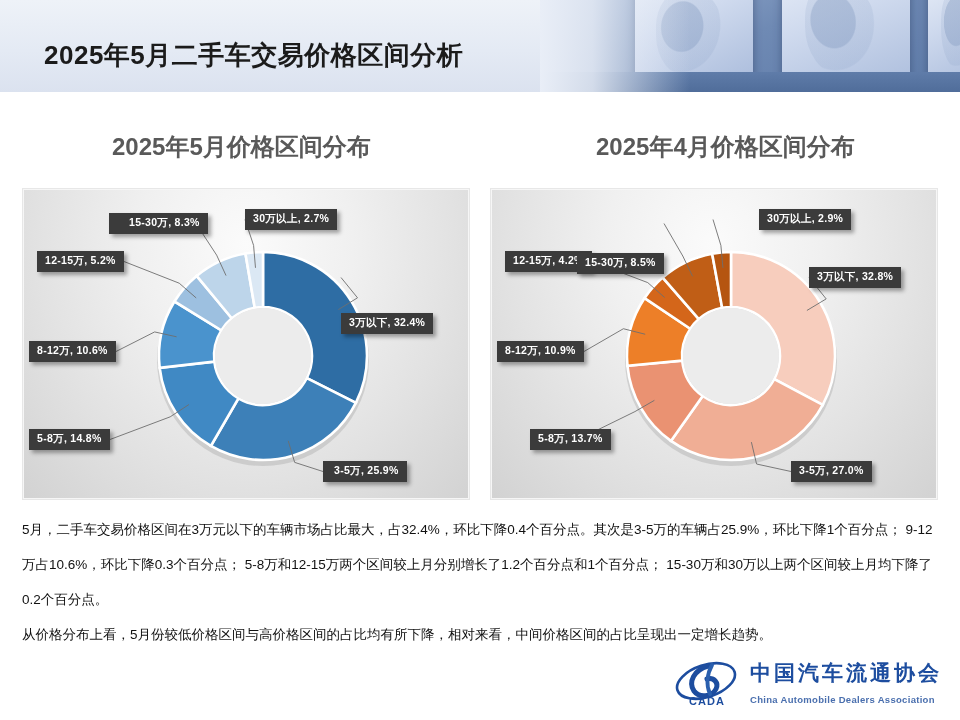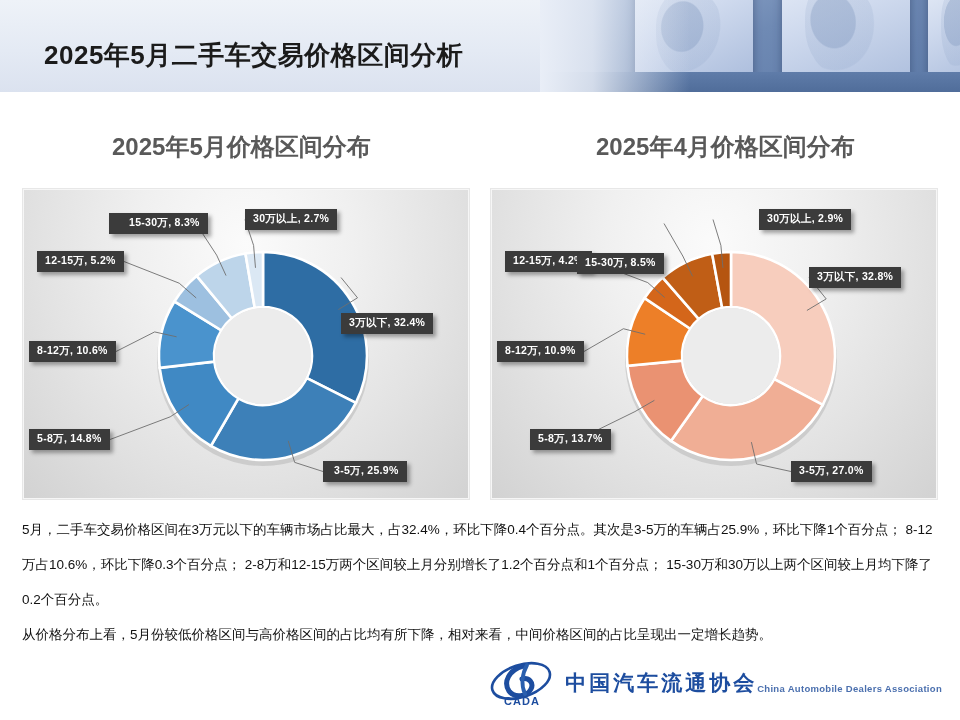--- a/index.html
+++ b/index.html
@@ -89,21 +89,21 @@
     font-size:13.5px;color:#111111;line-height:35px;
   }
   #body-text p{margin:0;}
 
   
   #logo{
     position:absolute;right:18px;bottom:10px;height:54px;
     display:flex;align-items:center;gap:10px;
   }
   #logo-mark{position:relative;width:66px;height:50px;}
-  #logo-text{display:flex;flex-direction:row;line-height:1;}
+  #logo-text{display:flex;flex-direction:column;line-height:1;}
   #logo-cn{font-size:21px;font-weight:bold;color:#1d4d9f;letter-spacing:3px;white-space:nowrap;}
   #logo-en{font-size:9.5px;font-weight:bold;color:#4a6fae;letter-spacing:0.3px;white-space:nowrap;margin-top:12px;}
 </style>
 </head>
 <body>
 
 <div id="header-band">
   <div id="header-art">
     <div class="cube" id="cube1">
         <div class="globe"></div>
@@ -205,21 +205,21 @@
 <div class="callout" style="left: 318px; top: 78px;">3万以下, 32.8%</div>
     <div class="callout" style="left: 300px; top: 272px;">3-5万, 27.0%</div>
     <div class="callout" style="left: 6px; top: 240px; margin-left: 33px;">5-8万, 13.7%</div>
     <div class="callout" style="left: 6px; top: 152px;">8-12万, 10.9%</div>
     <div class="callout" style="left: 14px; top: 62px;">12-15万, 4.2%</div>
     <div class="callout" style="left: 86px; top: 24px; margin-top: 40px;">15-30万, 8.5%</div>
     <div class="callout" style="left: 222px; top: 20px; margin-left: 46px;">30万以上, 2.9%</div>
   </div>
 
 <div id="body-text">
-  <p>5月，二手车交易价格区间在3万元以下的车辆市场占比最大，占32.4%，环比下降0.4个百分点。其次是3-5万的车辆占25.9%，环比下降1个百分点； 8-12万占10.6%，环比下降0.3个百分点； 2-8万和12-15万两个区间较上月分别增长了1.2个百分点和1个百分点； 15-30万和30万以上两个区间较上月均下降了0.2个百分点。</p>
+  <p>5月，二手车交易价格区间在3万元以下的车辆市场占比最大，占32.4%，环比下降0.4个百分点。其次是3-5万的车辆占25.9%，环比下降1个百分点； 9-12万占10.6%，环比下降0.3个百分点； 5-8万和12-15万两个区间较上月分别增长了1.2个百分点和1个百分点； 15-30万和30万以上两个区间较上月均下降了0.2个百分点。</p>
   <p>从价格分布上看，5月份较低价格区间与高价格区间的占比均有所下降，相对来看，中间价格区间的占比呈现出一定增长趋势。</p>
 </div>
 
 <div id="logo">
   <div id="logo-mark">
     <svg width="66" height="50" viewBox="0 0 66 50">
       <ellipse cx="32" cy="23" rx="30" ry="16" fill="none" stroke="#1d4d9f" stroke-width="2.6" transform="rotate(-18 32 23)"></ellipse>
       <path d="M34 8 C20 12, 14 24, 20 33 C25 40, 38 39, 42 31 C45 25, 40 19, 33 21" fill="none" stroke="#1d4d9f" stroke-width="5" stroke-linecap="round"></path>
       <path d="M38 7 C33 16, 32 27, 36 36" fill="none" stroke="#2a5fae" stroke-width="4" stroke-linecap="round"></path>
       <text x="33" y="47" font-family="Liberation Sans, sans-serif" font-size="11" font-weight="bold" fill="#1d4d9f" text-anchor="middle" letter-spacing="1">CADA</text>

